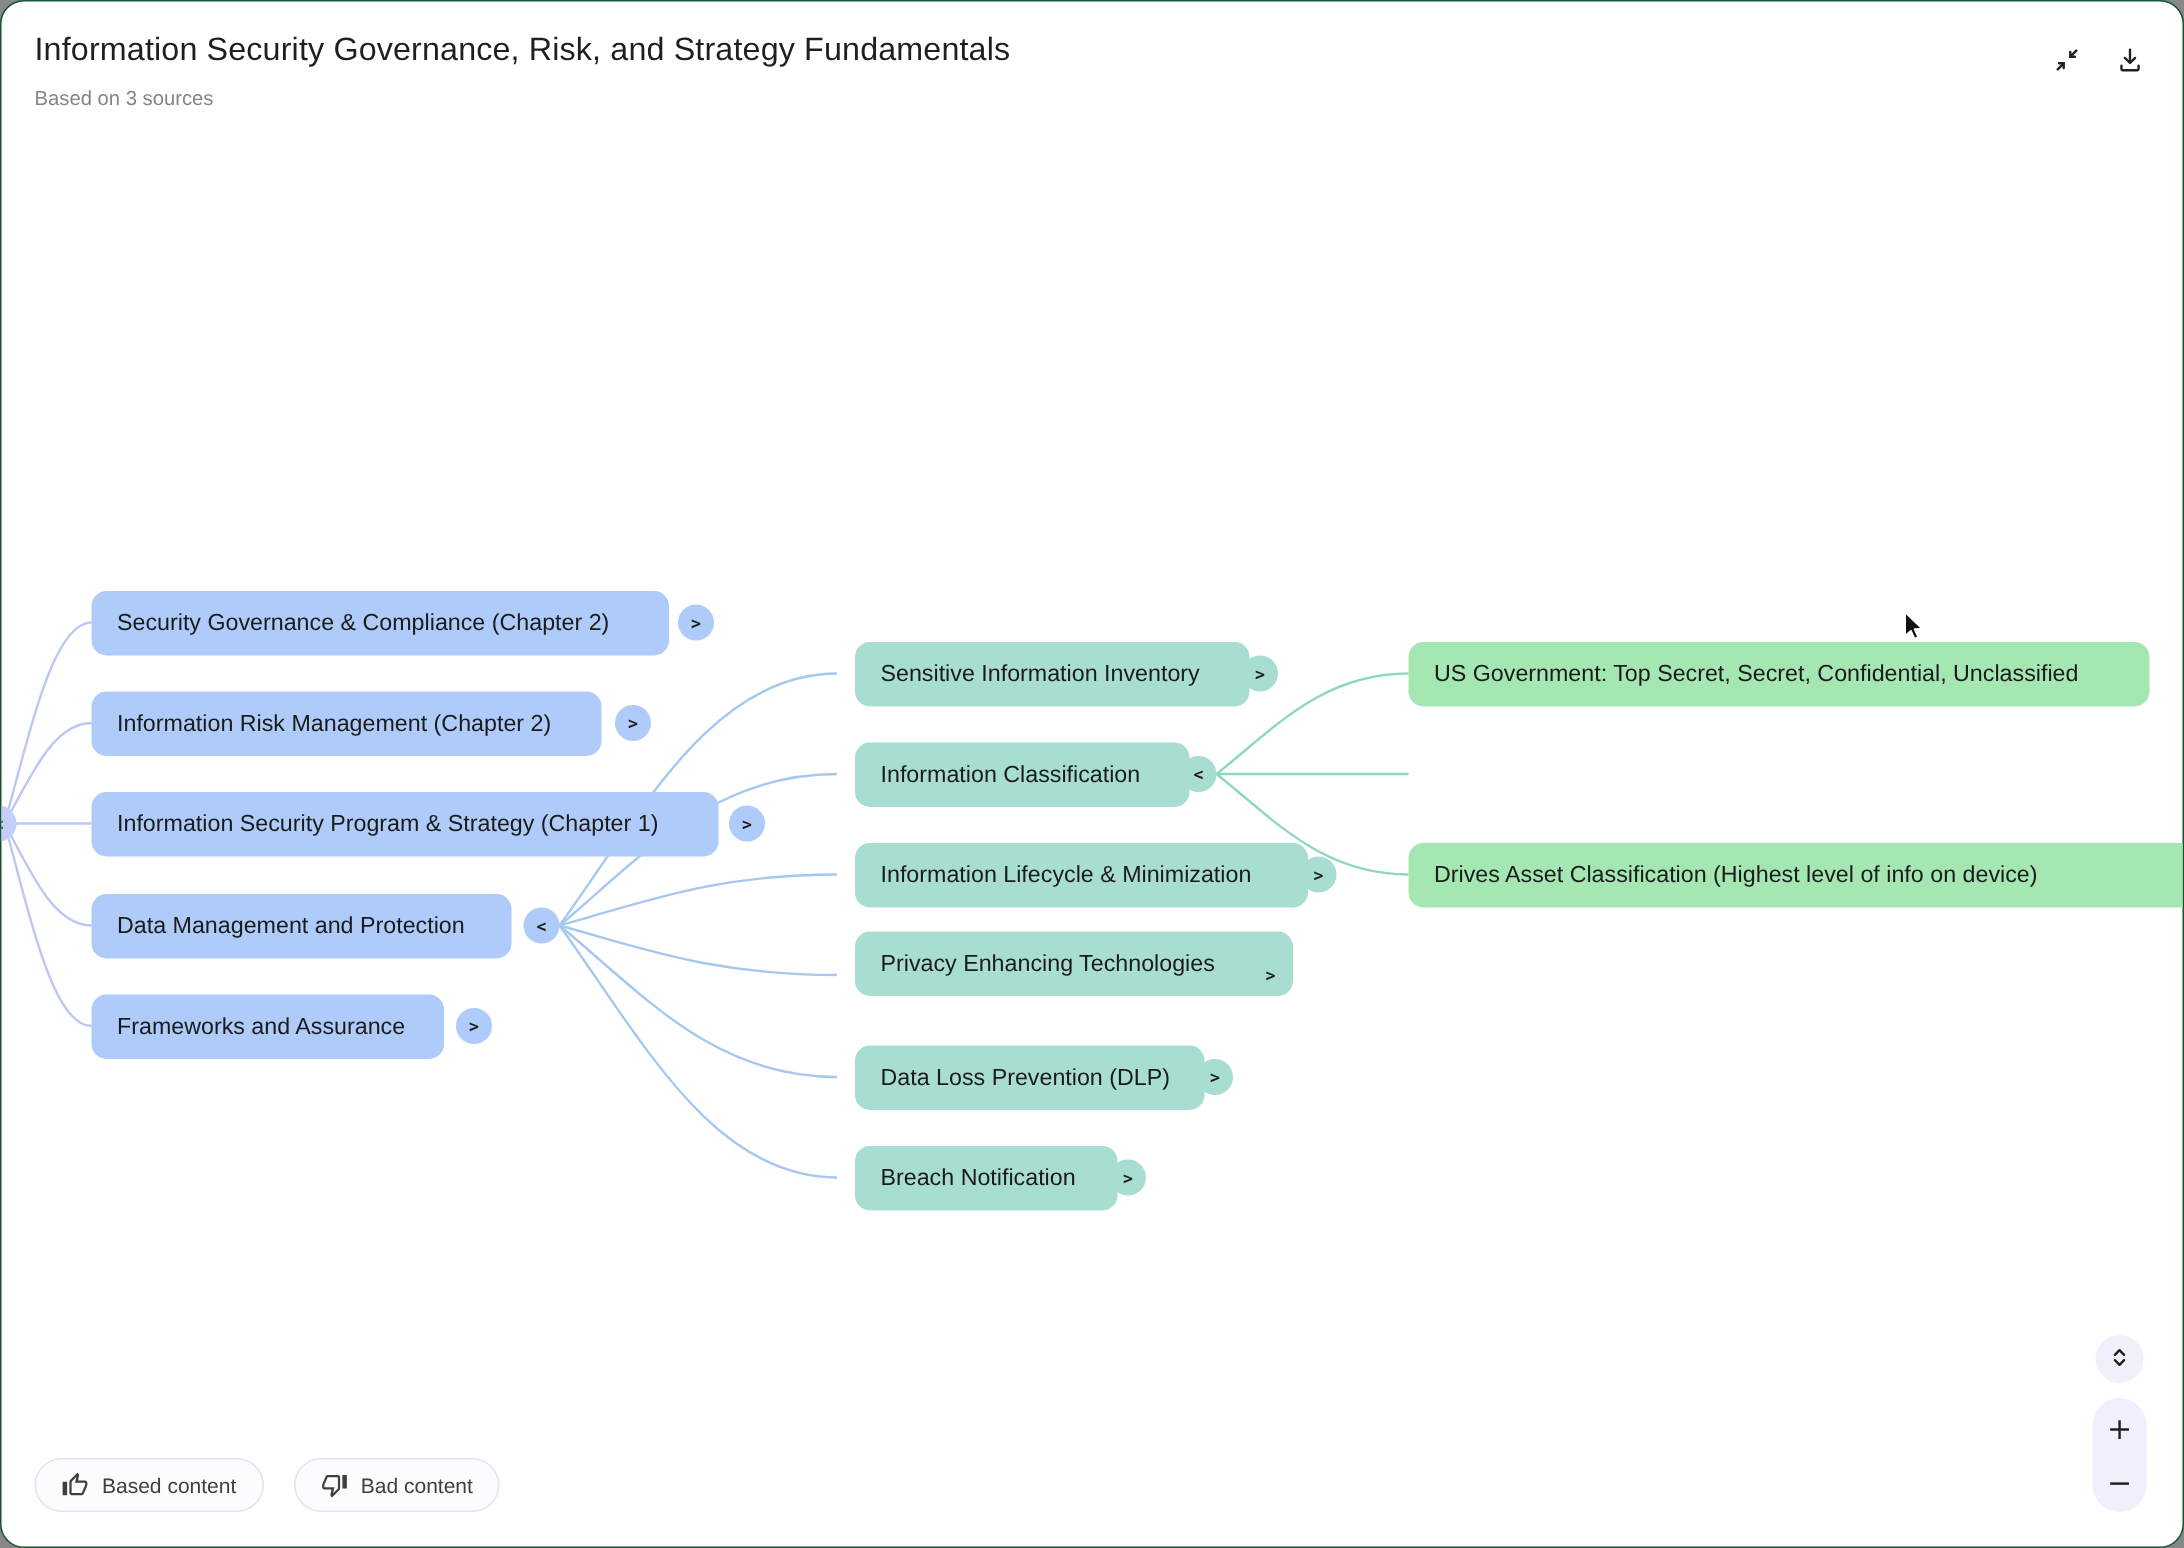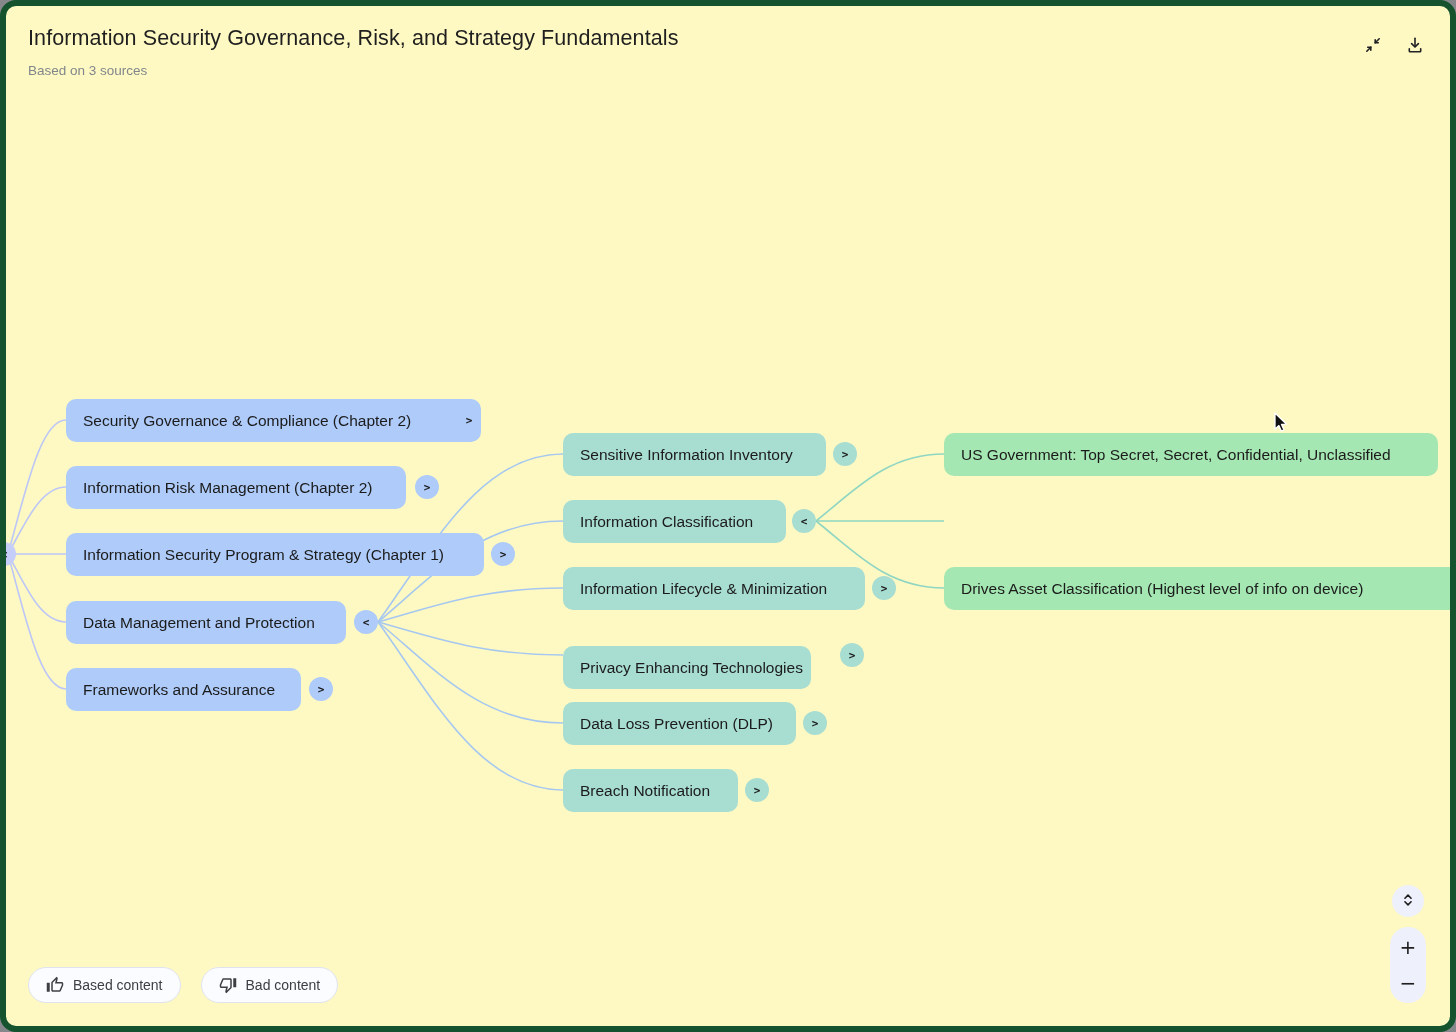--- a/index.html
+++ b/index.html
@@ -4,23 +4,23 @@
 <style>
   html,body{margin:0;padding:0;}
   body{
     width:1456px;height:1032px;
     background:#85878a;
     font-family:"Liberation Sans",sans-serif;
     position:relative;overflow:hidden;
   }
   .card{
     position:absolute;inset:0;
-    background:#fef9c3;
+    background:#ffffff;
     border-radius:16px;
-    border:6px solid #14532d;
+    border:1px solid #14532d;
     box-sizing:border-box;
     overflow:hidden;
     padding-left:32px;
   }
   
   .hdr-title{
     position:absolute;left:22px;top:20px;
     font-size:21.5px;color:#1f1f1f;font-weight:500;letter-spacing:0.1px;
   }
   .hdr-sub{
@@ -38,21 +38,21 @@
   .edge-l2{stroke:#a6c8f0;stroke-width:1.6;fill:none;}
   .edge-l3{stroke:#8fd6c2;stroke-width:1.6;fill:none;}
 
   .node{
     position:absolute;height:43px;box-sizing:border-box;
     border-radius:10px;display:flex;align-items:center;
     padding:0 17px;font-size:15.5px;color:#1b1b1b;z-index:2;
     white-space:nowrap;cursor:pointer;
   }
   .n-blue{background:#aecbfa;}
-  .n-teal{background:#a8ddd2;}
+  .n-teal{background:#a8ddd2;margin-left:12px;}
   .n-mint{background:#a4e7b2;}
 
   .toggle{
     position:absolute;width:24px;height:24px;border-radius:50%;
     display:flex;align-items:center;justify-content:center;
     font-size:11px;font-weight:700;color:#1b1b1b;z-index:3;cursor:pointer;
     font-family:"DejaVu Sans Mono",monospace;
   }
   .t-blue{background:#aecbfa;}
   .t-teal{background:#a8ddd2;}
@@ -128,21 +128,21 @@
       <path class="edge-l2" d="M372 616 C427 661 474 717 557 717"></path>
       <path class="edge-l2" d="M372 616 C427 692 474 784 557 784"></path>
 
       <path class="edge-l3" d="M810 515 C848 485 880 448 938 448"></path>
       <path class="edge-l3" d="M810 515 L938 515"></path>
       <path class="edge-l3" d="M810 515 C848 545 880 582 938 582"></path>
     </svg>
 
     <div class="toggle t-root" style="left:-14px;top:536px;">&lt;</div>
 
-    <div class="node n-blue" style="left:60px;top:393px;width:415px;">Security Governance &amp; Compliance (Chapter 2)</div>
+    <div class="node n-blue" style="left:60px;top:393px;width:385px;">Security Governance &amp; Compliance (Chapter 2)</div>
     <div class="toggle t-blue" style="left:451px;top:402px;">&gt;</div>
 
     <div class="node n-blue" style="left:60px;top:460px;width:340px;">Information Risk Management (Chapter 2)</div>
     <div class="toggle t-blue" style="left:409px;top:469px;">&gt;</div>
 
     <div class="node n-blue" style="left:60px;top:527px;width:418px;">Information Security Program &amp; Strategy (Chapter 1)</div>
     <div class="toggle t-blue" style="left:485px;top:536px;">&gt;</div>
 
     <div class="node n-blue" style="left:60px;top:595px;width:280px;">Data Management and Protection</div>
     <div class="toggle t-blue" style="left:348px;top:604px;">&lt;</div>
@@ -152,21 +152,21 @@
 
     <div class="node n-teal" style="left:557px;top:427px;width:263px;">Sensitive Information Inventory</div>
     <div class="toggle t-teal" style="left:827px;top:436px;">&gt;</div>
 
     <div class="node n-teal" style="left:557px;top:494px;width:223px;">Information Classification</div>
     <div class="toggle t-teal" style="left:786px;top:503px;">&lt;</div>
 
     <div class="node n-teal" style="left:557px;top:561px;width:302px;">Information Lifecycle &amp; Minimization</div>
     <div class="toggle t-teal" style="left:866px;top:570px;">&gt;</div>
 
-    <div class="node n-teal" style="left:557px;top:640px;width:248px;">Privacy Enhancing Technologies</div>
+    <div class="node n-teal" style="left:557px;top:620px;width:292px;">Privacy Enhancing Technologies</div>
     <div class="toggle t-teal" style="left:834px;top:637px;">&gt;</div>
 
     <div class="node n-teal" style="left:557px;top:696px;width:233px;">Data Loss Prevention (DLP)</div>
     <div class="toggle t-teal" style="left:797px;top:705px;">&gt;</div>
 
     <div class="node n-teal" style="left:557px;top:763px;width:175px;">Breach Notification</div>
     <div class="toggle t-teal" style="left:739px;top:772px;">&gt;</div>
 
     <div class="node n-mint" style="left:938px;top:427px;width:494px;">US Government: Top Secret, Secret, Confidential, Unclassified</div>
     <div class="node n-mint" style="left:938px;top:561px;width:540px;">Drives Asset Classification (Highest level of info on device)</div>

